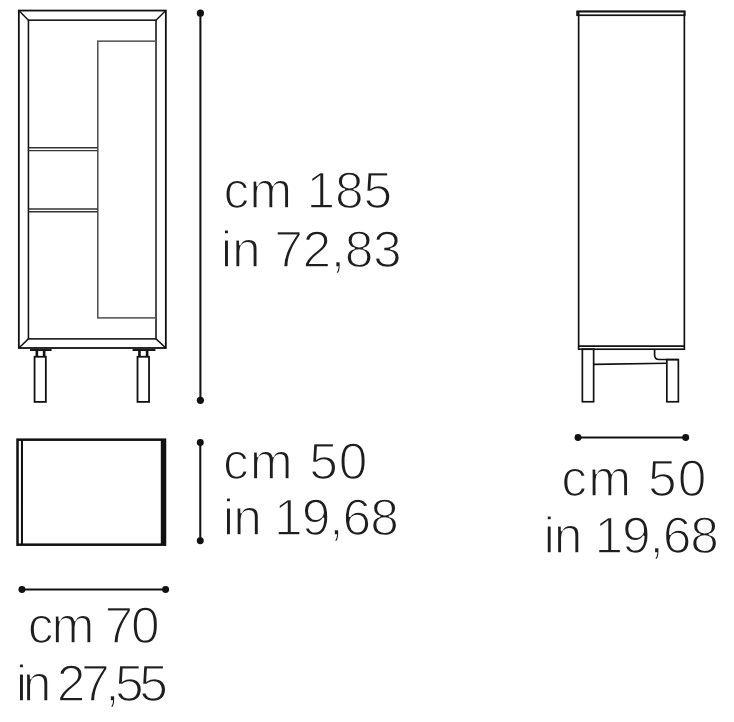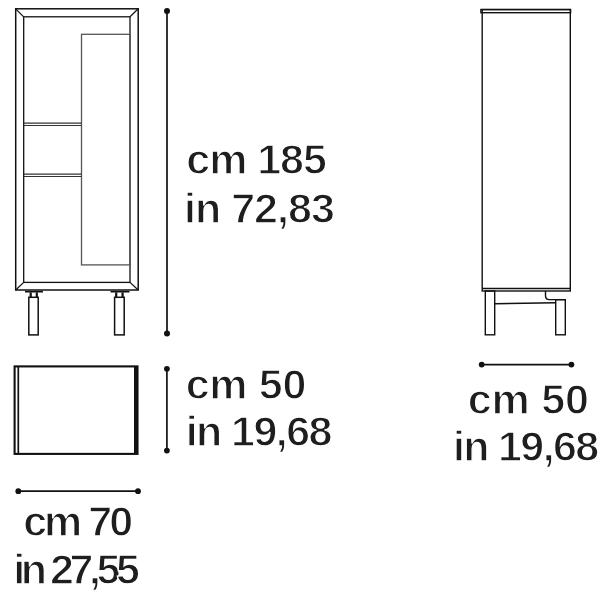--- a/index.html
+++ b/index.html
@@ -1,16 +1,16 @@
 <!DOCTYPE html>
 <html><head>
 <meta charset="utf-8">
 <style>
   html,body{margin:0;padding:0;background:#ffffff;}
-  .wrap{width:612px;height:602px;position:relative;background:#fff;font-weight:bold;}
+  .wrap{width:612px;height:602px;position:relative;background:#fff;}
   text{font-family:"Liberation Sans", sans-serif;fill:#1e1e1e;letter-spacing:0;stroke:#fff;stroke-width:1.3;paint-order:fill;}
 </style>
 </head>
 <body>
 <div class="wrap">
 <svg width="612" height="602" viewBox="0 0 612 602" xmlns="http://www.w3.org/2000/svg">
 
   <g fill="none" stroke="#111" stroke-width="1.5">
 
     <rect x="15.7" y="8.8" width="122.5" height="281.2"></rect>

